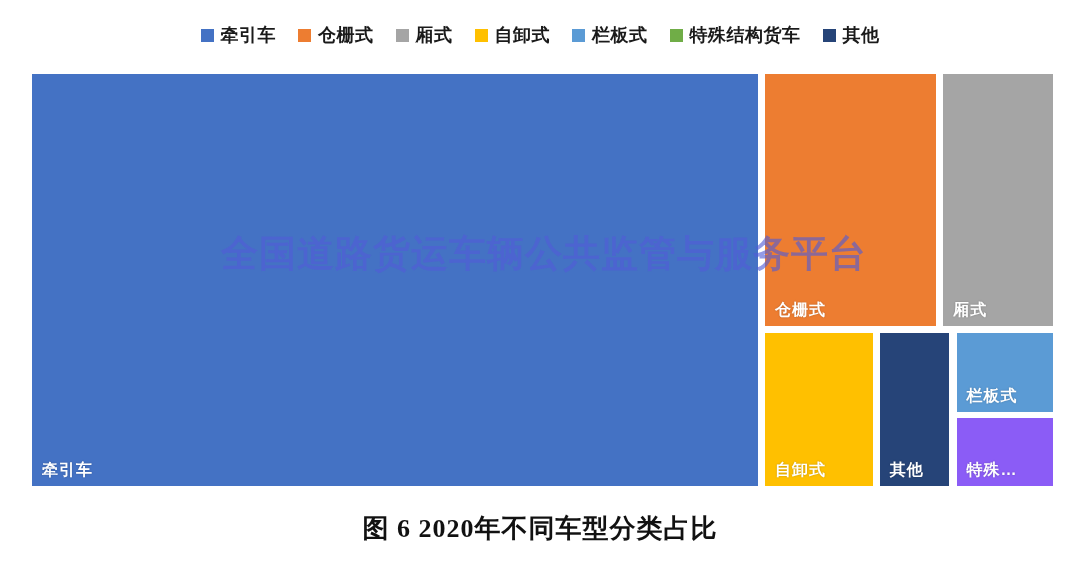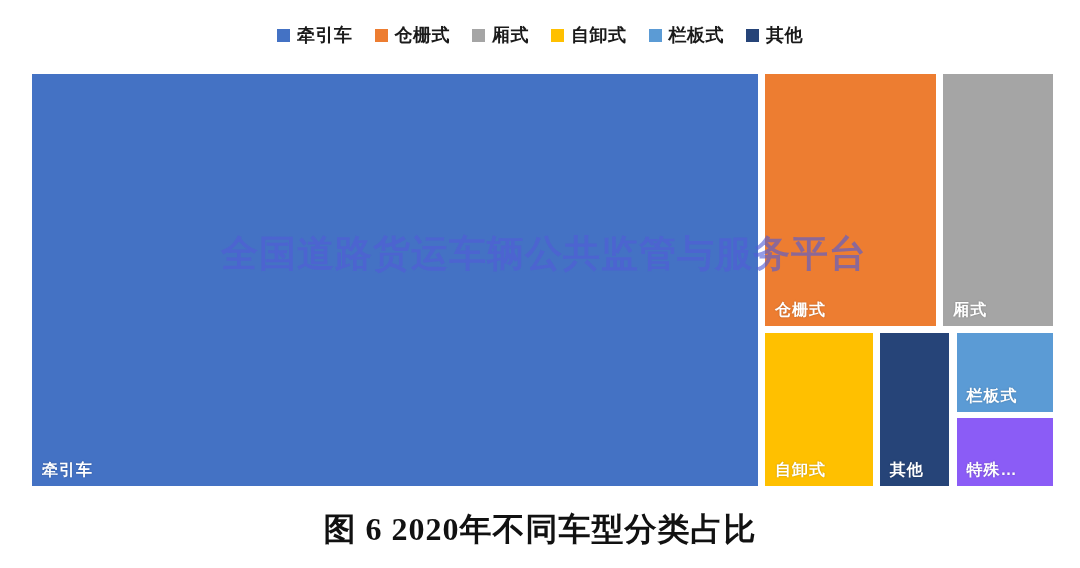--- a/index.html
+++ b/index.html
@@ -92,21 +92,21 @@
   }
 
   
   #caption {
     position: absolute;
     left: 0;
     top: 512px;
     width: 1080px;
     text-align: center;
     font-family: "Liberation Serif", "DejaVu Serif", serif;
-    font-size: 32px;
+    font-size: 26px;
     line-height: 34px;
     font-weight: 700;
     color: #111111;
     letter-spacing: 1px;
   }
 </style>
 </head>
 <body>
 
 <div id="legend">
@@ -129,20 +129,24 @@
   <div class="legend-item">
     <span class="legend-swatch" style="background-color: rgb(255, 192, 0);"></span>
     <span class="legend-label">自卸式</span>
   </div>
 
   <div class="legend-item">
     <span class="legend-swatch" style="background-color: rgb(91, 155, 213);"></span>
     <span class="legend-label">栏板式</span>
   </div>
 
+  <div class="legend-item">
+    <span class="legend-swatch" style="background-color: rgb(112, 173, 71);"></span>
+    <span class="legend-label">特殊结构货车</span>
+  </div>
 
   <div class="legend-item">
     <span class="legend-swatch" style="background-color: rgb(38, 68, 120);"></span>
     <span class="legend-label">其他</span>
   </div>
 
 </div>
 
 <div id="plot">
 

